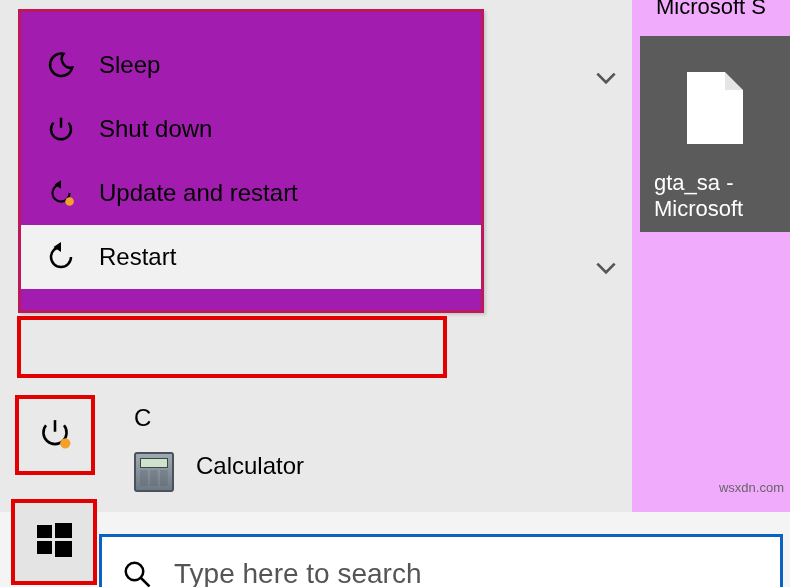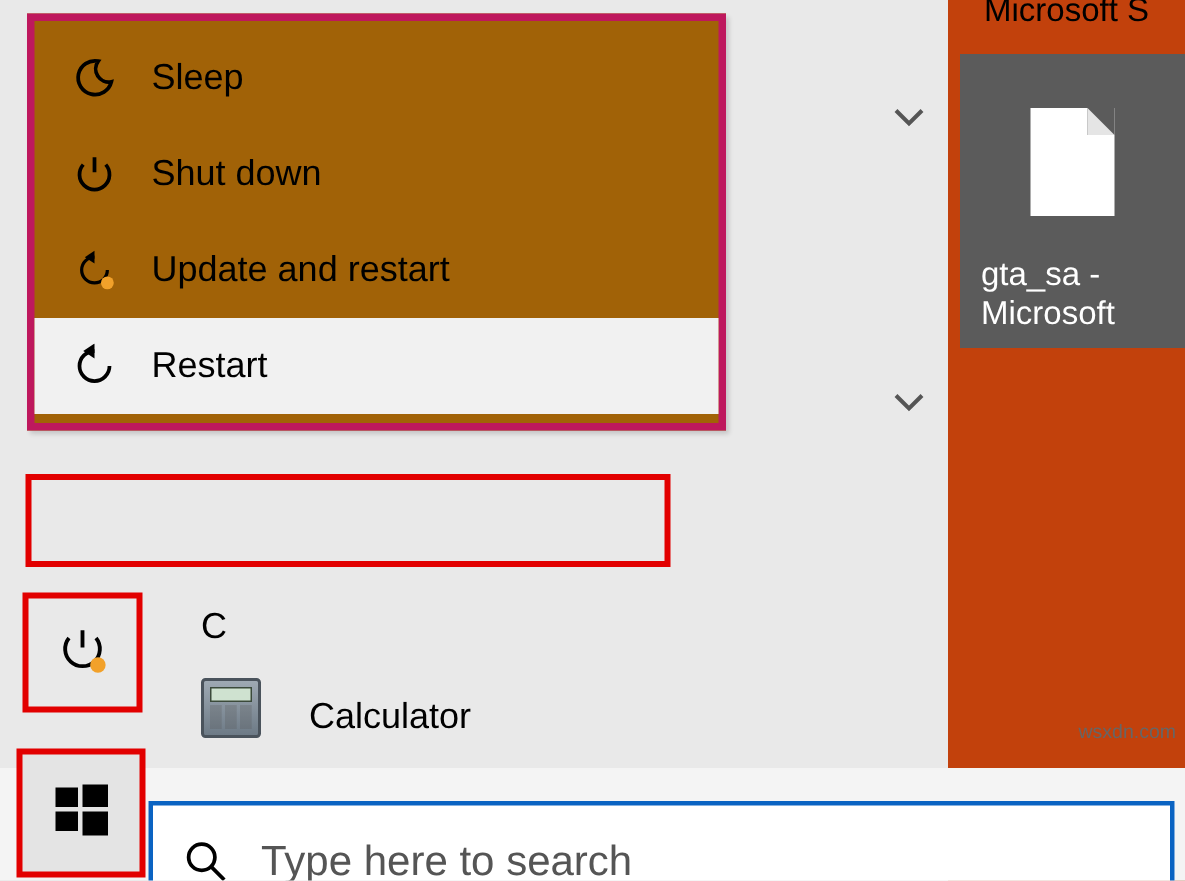--- a/index.html
+++ b/index.html
@@ -11,24 +11,24 @@
     overflow: hidden;
     position: relative;
   }
 
   
   .power-menu {
     position: absolute;
     left: 18px;
     top: 9px;
     width: 466px;
-    background: #a16207;
-    border: 5px solid #be185d;
+    background: #a21caf;
+    border: 3px solid #be185d;
     box-shadow: 2px 2px 3px rgba(0,0,0,.15);
-    padding: 6px 0;
+    padding: 21px 0;
   }
   .power-item {
     display: flex;
     align-items: center;
     height: 64px;
     padding: 0 20px;
     color: #000;
     font-size: 24px;
     cursor: pointer;
   }
@@ -60,24 +60,23 @@
 
   .letter-c {
     position: absolute;
     left: 134px; top: 404px;
     font-size: 24px;
     color: #000;
   }
   .calc-row {
     position: absolute;
     left: 134px; top: 452px;
-    display: flex; align-items: flex-end;
+    display: flex; align-items: flex-start;
     font-size: 24px;
     color: #000;
-    gap: 10px;
   }
   .calc-row .ci {
     width: 40px; height: 40px; margin-right: 22px;
     background: linear-gradient(#9ea9b3,#6d7a86);
     border: 2px solid #4a535c;
     border-radius: 3px;
     position: relative;
   }
   .calc-row .ci::before {
     content:""; position:absolute; top:4px; left:4px; right:4px; height:8px;
@@ -122,21 +121,21 @@
   }
   .search-bar .sico {
     width: 34px; height: 34px; margin-right: 20px;
     display:flex; align-items:center; justify-content:center;
   }
 
   
   .tiles {
     position: absolute;
     right: 0; top: 0; width: 158px; height: 587px;
-    background: #c2410c;
+    background: #f0abfc;
     border-left: none;
   }
   .ms-label {
     position: absolute; top: -6px; right: 0; left: 0;
     font-size: 22px; color: #000; text-align: center;
     font-family: "Segoe UI", Arial, sans-serif;
     overflow: hidden; white-space: nowrap;
   }
   .chev {
     position: absolute; left: 590px;

